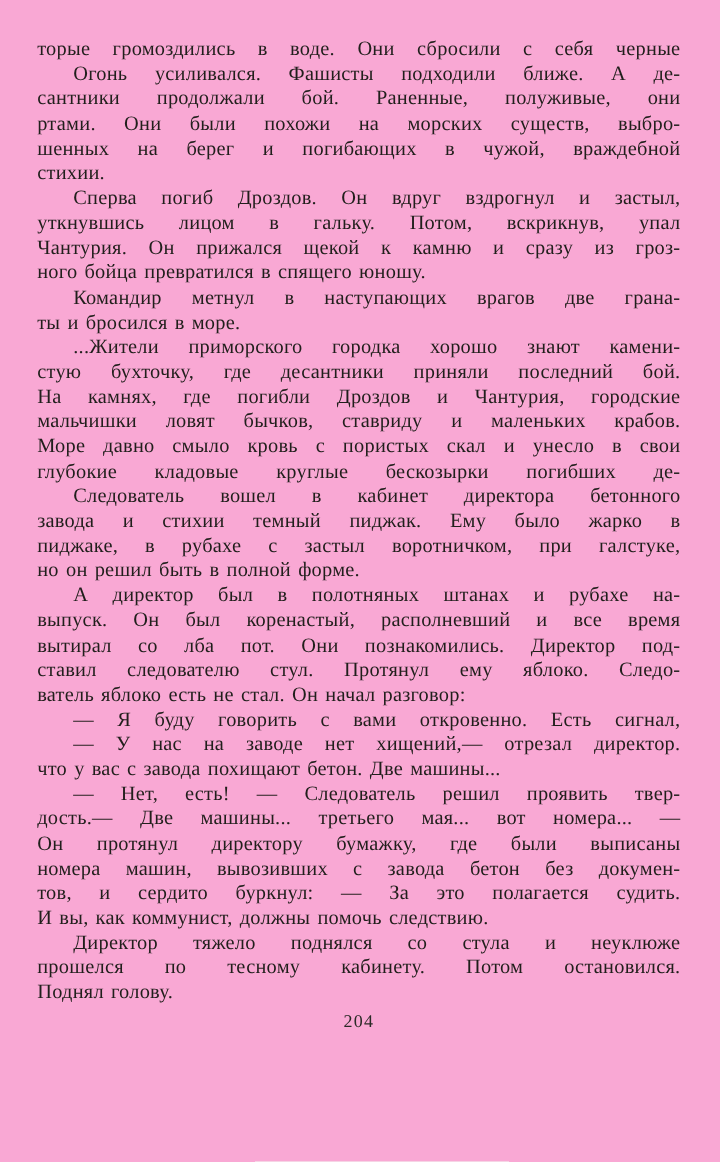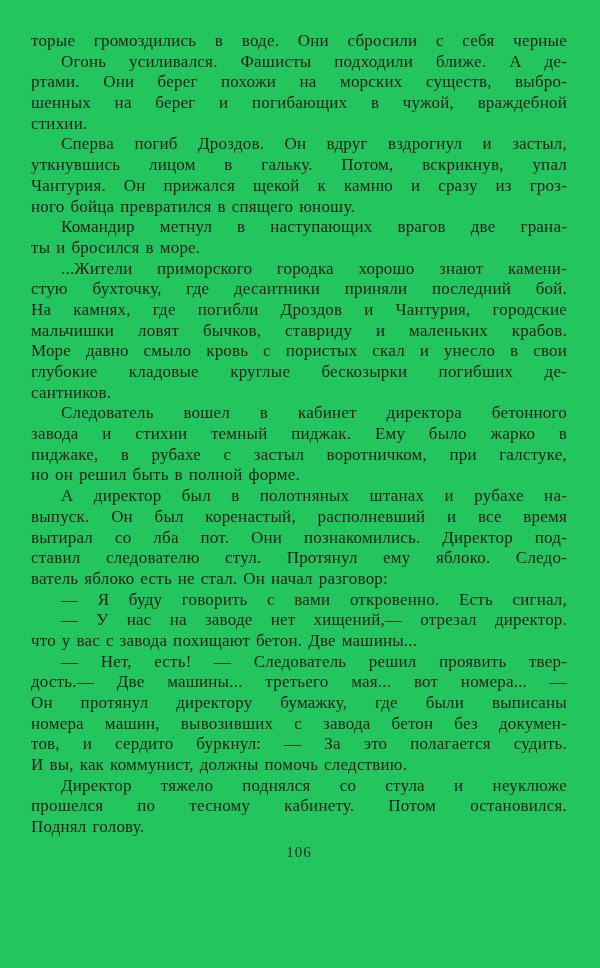--- a/index.html
+++ b/index.html
@@ -5,21 +5,21 @@
   html, body {
     margin: 0;
     padding: 0;
     background: #f4f4f2;
   }
   .page {
     position: relative;
     width: 600px;
     height: 968px;
     margin: 0;
-    background: #22c55e;
+    background: #f9a8d4;
     box-sizing: border-box;
     padding: 31px 33px 0 31px;
     overflow: hidden;
   }
   .textblock {
     width: 536px;
   }
   .line {
     font-family: "Liberation Serif", "DejaVu Serif", serif;
     font-size: 17px;
@@ -52,36 +52,36 @@
 </style>
 </head>
 <body>
 
 <div class="page">
   <div class="textblock" id="textblock">
 
   <div class="section">
         <div class="line j">торые громоздились в воде. Они сбросили с себя черные</div>
         <div class="line j indent">Огонь усиливался. Фашисты подходили ближе. А де-</div>
-        <div class="line j">ртами. Они берег похожи на морских существ, выбро-</div>
+        <div class="line j">сантники продолжали бой. Раненные, полуживые, они</div>
+        <div class="line j">ртами. Они были похожи на морских существ, выбро-</div>
         <div class="line j">шенных на берег и погибающих в чужой, враждебной</div>
         <div class="line">стихии.</div>
         <div class="line j indent">Сперва погиб Дроздов. Он вдруг вздрогнул и застыл,</div>
         <div class="line j">уткнувшись лицом в гальку. Потом, вскрикнув, упал</div>
         <div class="line j">Чантурия. Он прижался щекой к камню и сразу из гроз-</div>
         <div class="line">ного бойца превратился в спящего юношу.</div>
         <div class="line j indent">Командир метнул в наступающих врагов две грана-</div>
         <div class="line">ты и бросился в море.</div>
         <div class="line j indent">...Жители приморского городка хорошо знают камени-</div>
         <div class="line j">стую бухточку, где десантники приняли последний бой.</div>
         <div class="line j">На камнях, где погибли Дроздов и Чантурия, городские</div>
         <div class="line j">мальчишки ловят бычков, ставриду и маленьких крабов.</div>
         <div class="line j">Море давно смыло кровь с пористых скал и унесло в свои</div>
         <div class="line j">глубокие кладовые круглые бескозырки погибших де-</div>
-        <div class="line">сантников.</div>
       </div>
       <div class="section">
         <div class="line j indent">Следователь вошел в кабинет директора бетонного</div>
         <div class="line j">завода и стихии темный пиджак. Ему было жарко в</div>
         <div class="line j">пиджаке, в рубахе с застыл воротничком, при галстуке,</div>
         <div class="line">но он решил быть в полной форме.</div>
         <div class="line j indent">А директор был в полотняных штанах и рубахе на-</div>
         <div class="line j">выпуск. Он был коренастый, располневший и все время</div>
         <div class="line j">вытирал со лба пот. Они познакомились. Директор под-</div>
         <div class="line j">ставил следователю стул. Протянул ему яблоко. Следо-</div>
@@ -93,14 +93,14 @@
         <div class="line j">дость.— Две машины... третьего мая... вот номера... —</div>
         <div class="line j">Он протянул директору бумажку, где были выписаны</div>
         <div class="line j">номера машин, вывозивших с завода бетон без докумен-</div>
         <div class="line j">тов, и сердито буркнул: — За это полагается судить.</div>
         <div class="line">И вы, как коммунист, должны помочь следствию.</div>
         <div class="line j indent">Директор тяжело поднялся со стула и неуклюже</div>
         <div class="line j">прошелся по тесному кабинету. Потом остановился.</div>
         <div class="line">Поднял голову.</div>
       </div>
     </div>
-  <div class="pagenum">106</div>
+  <div class="pagenum">204</div>
 </div>
 
 </body></html>

